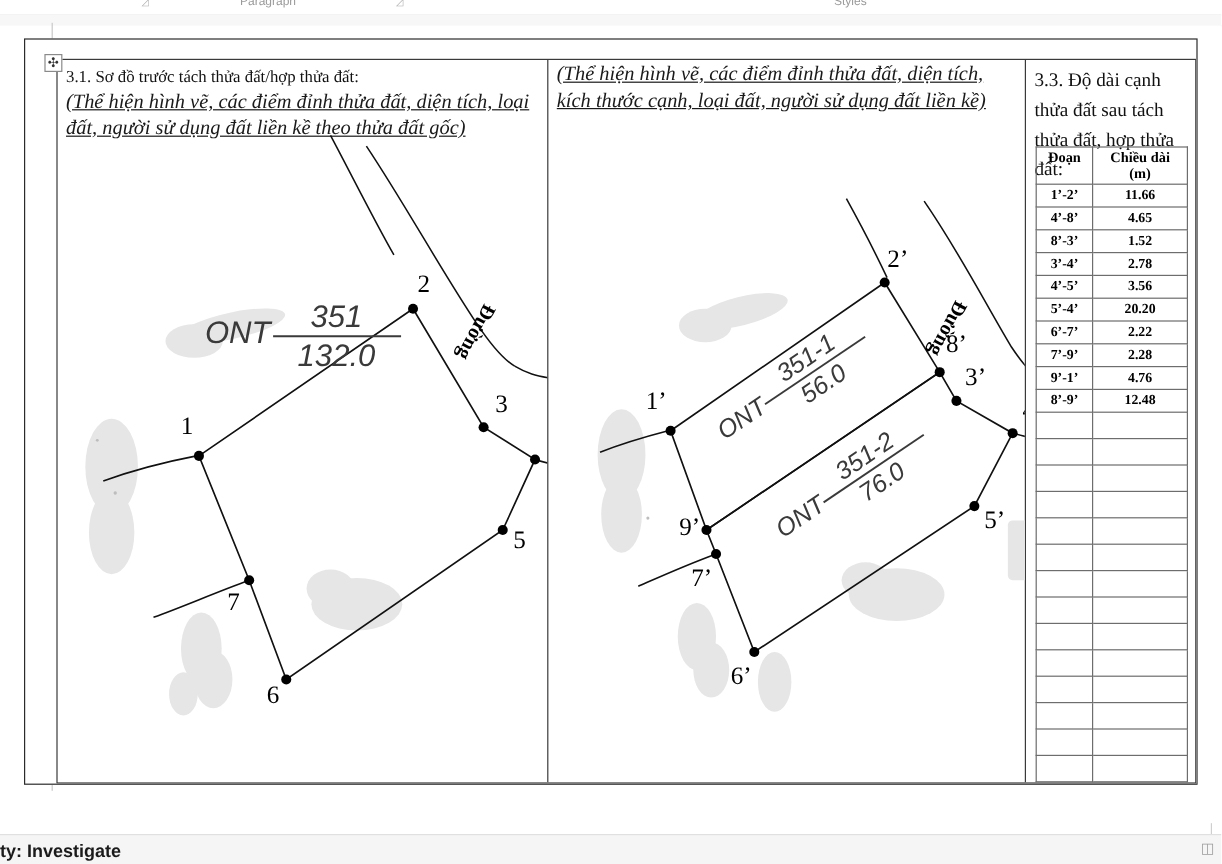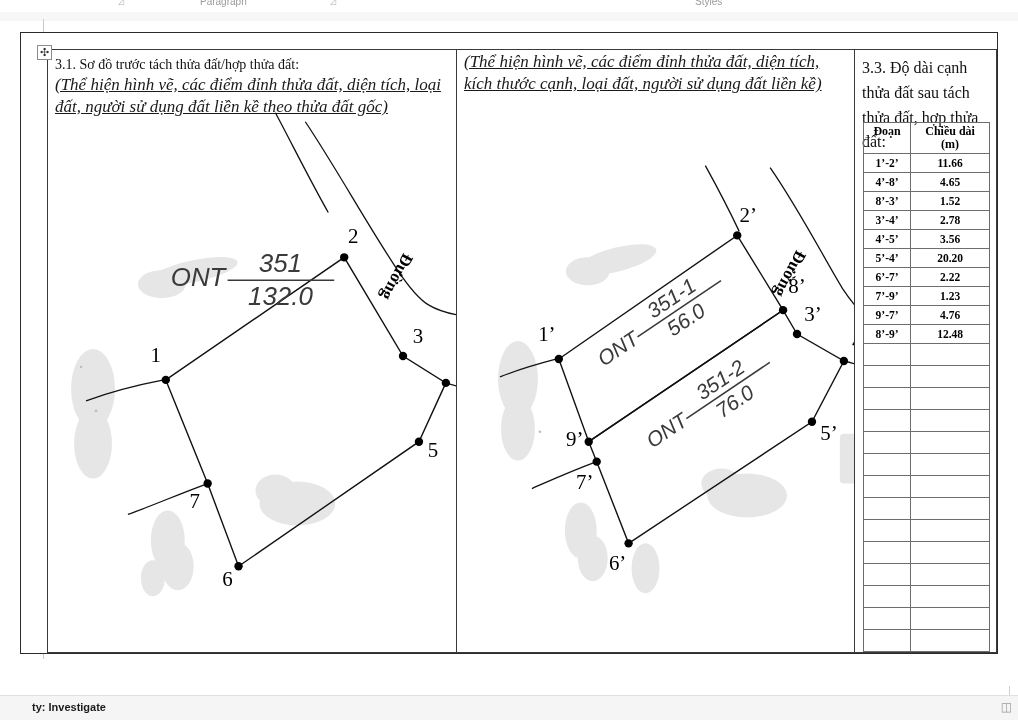--- a/index.html
+++ b/index.html
@@ -176,25 +176,24 @@
     position: absolute;
     left: 0; top: 695px;
     width: 1018px; height: 25px;
     background: #f5f5f5;
     border-top: 1px solid #e0e0e0;
   }
   .status-text {
     position: absolute;
     left: 0; top: 5px;
     font-family: "Liberation Sans", sans-serif;
-    font-size: 11px;
+    font-size: 15px;
     font-weight: bold;
     color: #1b1b1b;
     white-space: nowrap;
-    padding-left: 32px;
   }
   .status-right-icon {
     position: absolute;
     right: 6px; top: 4px;
     font-family: "Liberation Sans", sans-serif;
     font-size: 12px;
     color: #9d9d9d;
   }
   .scroll-tick {
     position: absolute;
@@ -412,24 +411,24 @@
                   <tr>
                     <td class="c1">5’-4’</td>
                     <td class="c2">20.20</td>
                   </tr>
                   <tr>
                     <td class="c1">6’-7’</td>
                     <td class="c2">2.22</td>
                   </tr>
                   <tr>
                     <td class="c1">7’-9’</td>
-                    <td class="c2">1.23</td>
-                  </tr>
-                  <tr>
-                    <td class="c1">9’-7’</td>
+                    <td class="c2">2.28</td>
+                  </tr>
+                  <tr>
+                    <td class="c1">9’-1’</td>
                     <td class="c2">4.76</td>
                   </tr>
                   <tr>
                     <td class="c1">8’-9’</td>
                     <td class="c2">12.48</td>
                   </tr>
                   <tr>
                     <td class="c1 empty">&nbsp;</td>
                     <td class="c2 empty">&nbsp;</td>
                   </tr>

